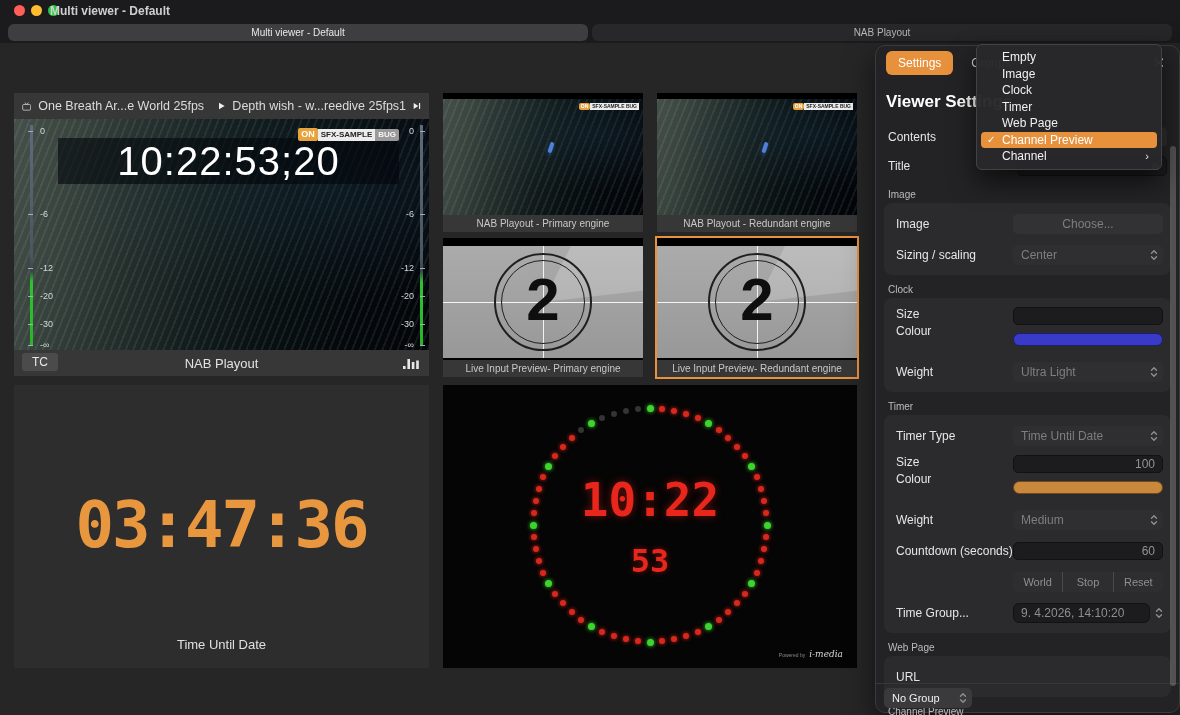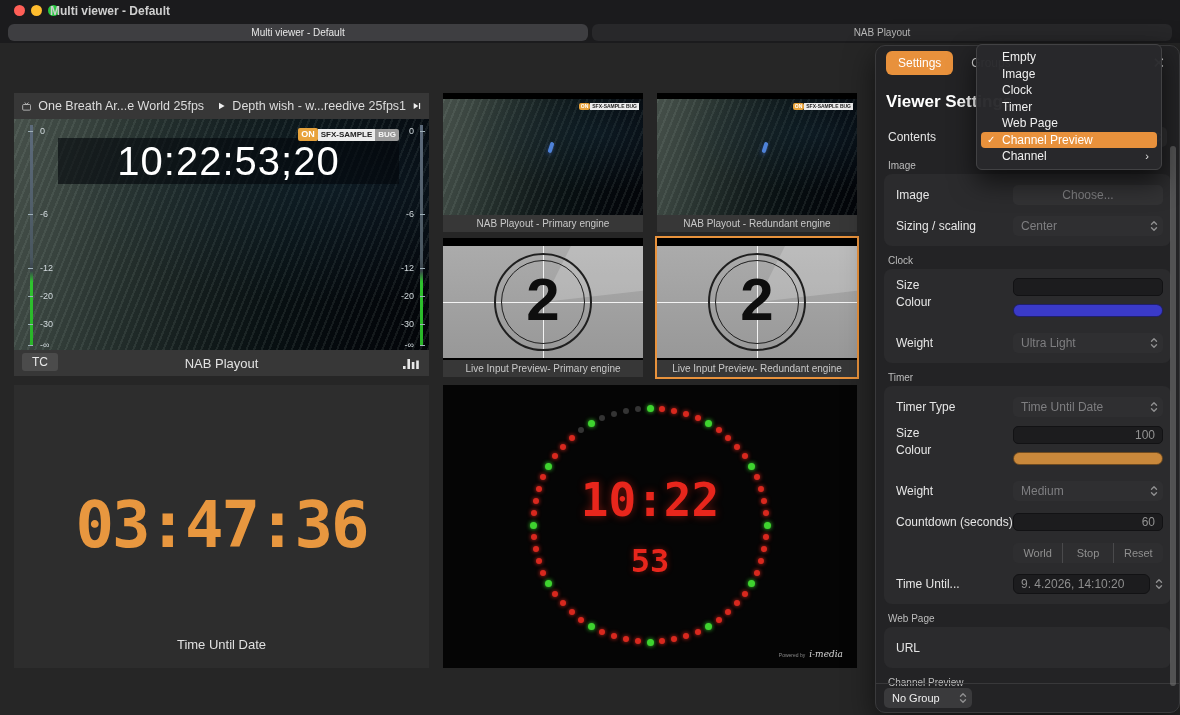--- a/index.html
+++ b/index.html
@@ -363,20 +363,26 @@
           <div class="popup">
         <span class="pv"></span>
         <span class="stepper">
               <svg width="8" height="12">
                 <use href="#chev"></use>
               </svg>
             </span>
       </div>
         </div>
     </div>
+    <div class="row">
+      <span class="lbl">Title</span>
+      <div class="ctl">
+          <div class="field" style="height:20px;color:#d5d5d5;">e</div>
+        </div>
+    </div>
 
     <div class="sec-h">Image</div>
     <div class="box">
       <div class="row">
         <span class="lbl">Image</span>
         <div class="ctl">
             <div class="btn">Choose...</div>
           </div>
       </div>
       <div class="row">
@@ -469,21 +475,21 @@
         <span class="lbl"></span>
         <div class="ctl">
             <div class="segmented">
           <span class="seg">World</span>
           <span class="seg">Stop</span>
           <span class="seg">Reset</span>
         </div>
           </div>
       </div>
       <div class="row">
-        <span class="lbl">Time Until...</span>
+        <span class="lbl">Time Group...</span>
         <div class="daterow">
           <div class="field">9. 4.2026, 14:10:20</div>
           <span class="stepper">
               <svg width="8" height="14">
                 <use href="#chev"></use>
               </svg>
             </span>
         </div>
       </div>
     </div>

